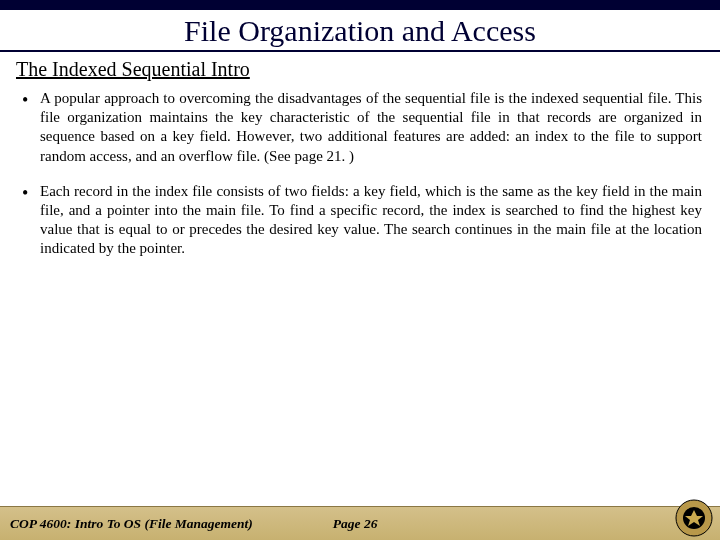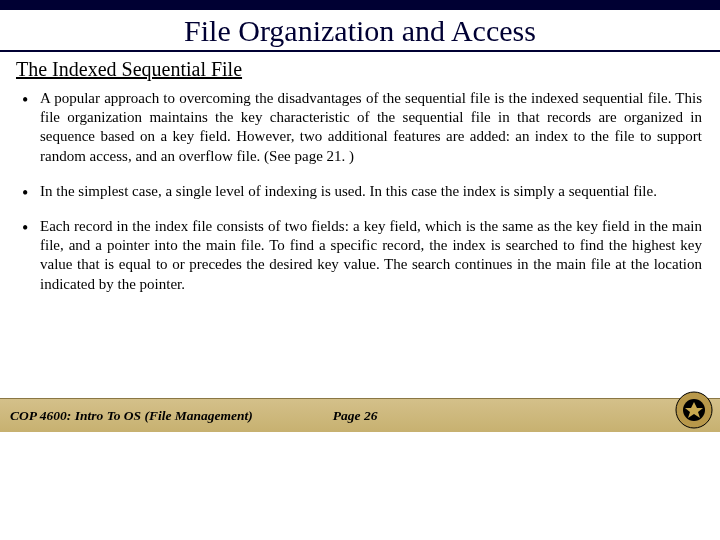--- a/index.html
+++ b/index.html
@@ -6,21 +6,21 @@
     margin: 0;
     padding: 0;
     width: 720px;
     height: 540px;
     font-family: "Times New Roman", Times, serif;
     background: #ffffff;
     overflow: hidden;
   }
   .slide {
     width: 720px;
-    height: 432px;
+    height: 540px;
     position: relative;
     box-sizing: border-box;
     border-top: 10px solid #000033;
     display: flex;
     flex-direction: column;
   }
   .title-rule {
     height: 2px;
     background: #000033;
     margin: 0;
@@ -90,26 +90,25 @@
   .footer .logo svg { width: 40px; height: 40px; }
 </style>
 </head>
 <body>
 
 <div class="slide">
 
   <h1 class="title">File Organization and Access</h1>
   <div class="title-rule"></div>
 
-  <div class="subtitle">The Indexed Sequential File</div>
+  <div class="subtitle">The Indexed Sequential Intro</div>
 
   <div class="content">
     <ul class="bullets">
       <li>A popular approach to overcoming the disadvantages of the sequential file is the indexed sequential file.  This file organization maintains the key characteristic of the sequential file in that records are organized in sequence based on a key field.  However, two additional features are added: an index to the file to support random access, and an overflow file. (See page 21. )</li>
-      <li>In  the simplest case, a single level of indexing is used.  In this case the index is simply a sequential file.</li>
       <li>Each record in the index file consists of two fields: a key field, which is the same as the key field in the main file, and a pointer into the main file.  To find a specific record, the index is searched to find the highest key value that is equal to or precedes the desired key value.  The search continues in the main file at the location indicated by the pointer.</li>
     </ul>
   </div>
 
   <div class="footer">
     <span class="course">COP 4600: Intro To OS  (File Management)</span>
     <span class="page">Page 26</span>
     <span class="logo">
       <svg viewBox="0 0 40 40">
         <circle cx="20" cy="20" r="18" fill="#b8984a" stroke="#000" stroke-width="1"></circle>

